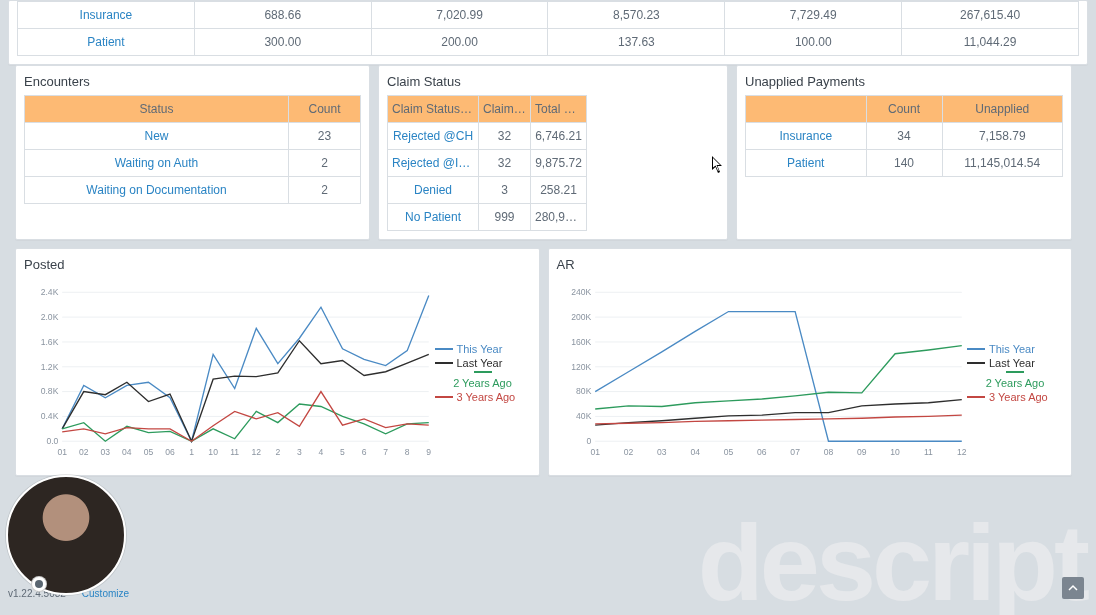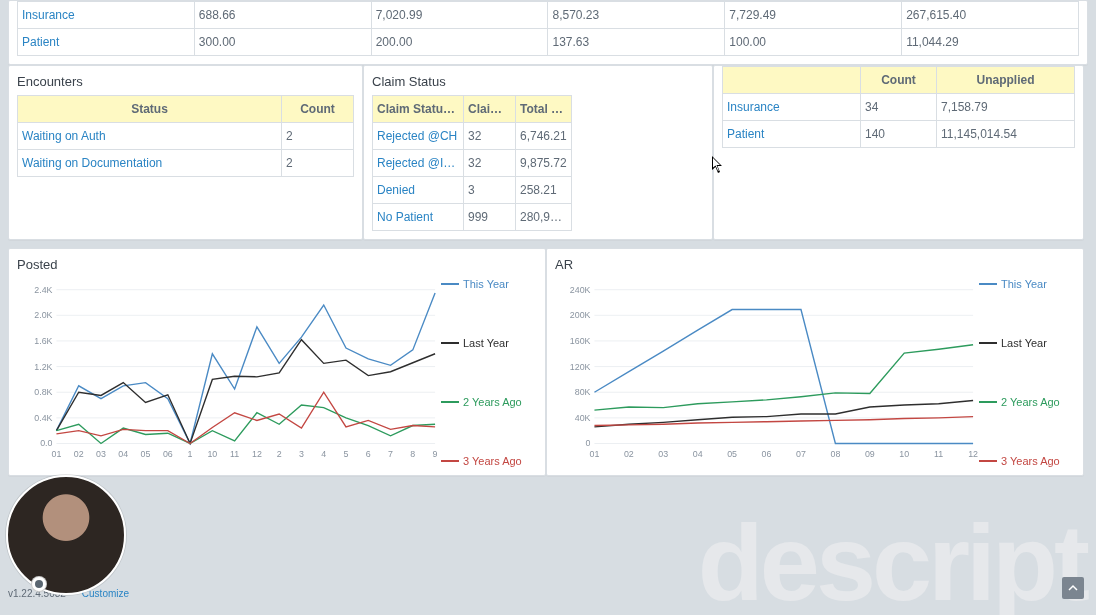--- a/index.html
+++ b/index.html
@@ -22,21 +22,23 @@
     color: var(--text);
     width: 1096px;
     height: 615px;
     overflow: hidden;
     position: relative;
   }
 
   
   .cards-row, .cards-row-2 {
     display: flex;
-    padding: 0 12px 8px 8px;
+    gap: 8px;
+    padding: 0 24px 8px 8px;
+    margin-left: 7px;
   }
   .card {
     background: var(--panel);
     border: 1px solid var(--border);
     border-radius: 2px;
     box-shadow: 0 1px 1px rgba(0,0,0,.03);
     display: flex;
     flex-direction: column;
   }
   .card-title {
@@ -53,27 +55,28 @@
   }
 
   
   table {
     width: 100%;
     border-collapse: collapse;
     table-layout: fixed;
   }
   th, td {
     border: 1px solid var(--border);
+    text-align: center;
     padding: 6px 4px;
     font-weight: 400;
     overflow: hidden;
     text-overflow: ellipsis;
     white-space: nowrap;
   }
-  th { color: var(--text); font-weight: 700; background: #fef9c3; }
+  th { color: var(--text); font-weight: 400; background: #fdba74; }
   .link { color: var(--link); cursor: pointer; }
 
   
   .top-strip {
     padding: 0 8px;
   }
   .top-strip .card-body { padding-bottom: 0; }
   .top-strip table { margin-bottom: 8px; }
 
   
@@ -89,29 +92,29 @@
     flex: 1;
     display: flex;
   }
   svg.chart {
     flex: 1;
   }
   .legend {
     width: 96px;
     display: flex;
     flex-direction: column;
-    justify-content: space-between;
+    justify-content: center;
     gap: 2px;
     font-size: 11px;
   }
   .leg-row { display: flex; align-items: center; gap: 4px; white-space: nowrap; }
   .swatch { width: 18px; height: 0; border-top: 2px solid currentColor; }
   .leg-this { color: #4a8ac4; }
   .leg-last { color: #2e2e2e; }
-  .leg-2y   { color: #2d9b5d; }
+  .leg-2y   { color: #2d9b5d; flex-direction: column; }
   .leg-3y   { color: #c34742; }
 
   
   .watermark {
     position: absolute;
     right: 10px;
     bottom: -10px;
     font-size: 108px;
     font-weight: 600;
     color: var(--brand);
@@ -221,20 +224,24 @@
     <div class="card-body">
       <table>
         <thead>
             <tr>
           <th>Status</th>
           <th style="width:72px">Count</th>
         </tr>
           </thead>
         <tbody id="enc-rows">
             <tr>
+              <td class="link">New</td>
+              <td>23</td>
+            </tr>
+            <tr>
               <td class="link">Waiting on Auth</td>
               <td>2</td>
             </tr>
             <tr>
               <td class="link">Waiting on Documentation</td>
               <td>2</td>
             </tr>
           </tbody>
       </table>
     </div>
@@ -271,20 +278,21 @@
               <td class="link">No Patient</td>
               <td>999</td>
               <td>280,962.86</td>
             </tr>
           </tbody>
       </table>
     </div>
   </div>
 
   <div class="card">
+    <div class="card-title">Unapplied Payments</div>
     <div class="card-body">
       <table>
         <thead>
             <tr>
           <th></th>
           <th style="width:76px">Count</th>
           <th>Unapplied</th>
         </tr>
           </thead>
         <tbody id="unap-rows">

